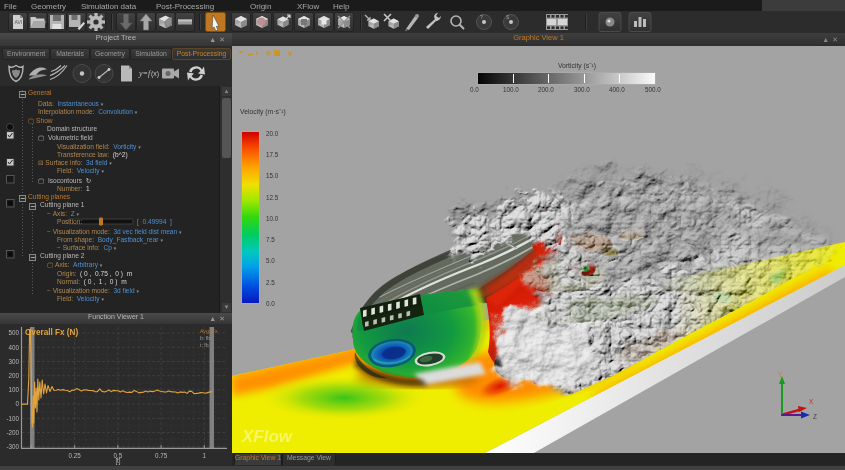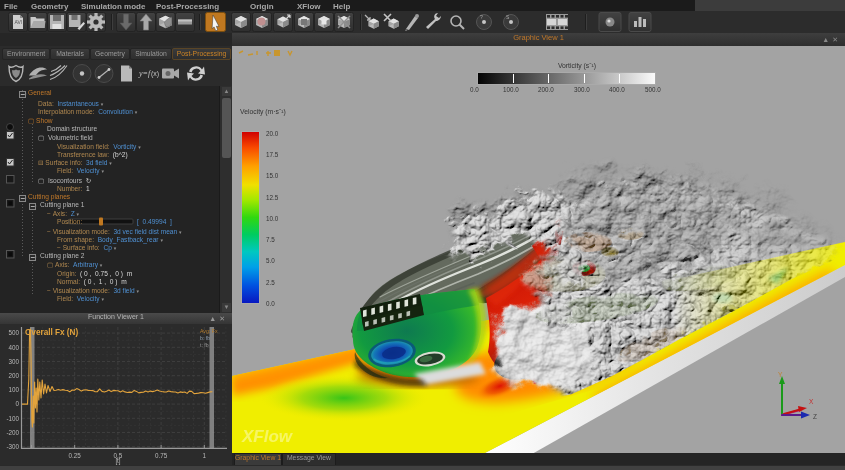--- a/index.html
+++ b/index.html
@@ -1,18 +1,18 @@
 <!DOCTYPE html>
 <html><head><meta charset="utf-8"><style>
 html,body{margin:0;padding:0;background:#3c3c3c;}
 #app{position:relative;width:845px;height:470px;overflow:hidden;background:#3c3c3c;
  font-family:"Liberation Sans",sans-serif;-webkit-font-smoothing:antialiased;}
 .abs{position:absolute;}
 
-#menubar{left:0;top:0;width:695px;height:11px;background:#1b1b1b;color:#a8a8a8;font-size:8px;font-weight:bold;}
+#menubar{left:0;top:0;width:762px;height:11px;background:#1b1b1b;color:#a8a8a8;font-size:8px;}
 #menubar span{position:absolute;top:1.5px;}
 
 #toolbar{left:0;top:11px;width:845px;height:22px;background:#2c2c2c;border-bottom:1px solid #191919;}
 
 .titlebar{background:linear-gradient(#4a4a4a,#353535);color:#b5b5b5;font-size:7.5px;text-align:center;border-bottom:1px solid #222;}
 .pinx{position:absolute;right:4px;top:3px;color:#999;font-size:7px;letter-spacing:3px;}
 
 #lpanel{left:0;top:33px;width:232px;height:280px;background:#262626;}
 #ltitle{left:0;top:0;width:232px;height:13px;}
 #ltabs{left:0;top:13px;width:232px;height:15px;background:#2b2b2b;border-bottom:1px solid #1d1d1d;font-size:6.8px;color:#9a9a9a;}
@@ -46,21 +46,21 @@
  background:linear-gradient(#d00000 0%,#f84800 9%,#ffa000 20%,#f0e000 31%,#a0e800 40%,#30d810 50%,#00cc60 60%,#00c8c0 70%,#00a0e8 79%,#0050e0 90%,#0818c0 100%);}
 #vellabels{left:0;top:0;font-size:6.3px;color:#333;}
 #vellabels span{position:absolute;left:34px;}
 #bottomstrip{left:0;top:465px;width:845px;height:5px;background:#404040;border-top:1px solid #2a2a2a;}
 </style></head>
 <body>
 <div id="app">
   <div id="menubar" class="abs">
     <span style="left:4px">File</span>
       <span style="left:31px">Geometry</span>
-      <span style="left:81px">Simulation mode</span>
+      <span style="left:81px">Simulation data</span>
       <span style="left:156px">Post-Processing</span>
       <span style="left:250px">Origin</span>
       <span style="left:297px">XFlow</span>
       <span style="left:333px">Help</span>
   </div>
   <div id="toolbar" class="abs"><svg width="845" height="22" viewBox="0 0 845 22">
     <defs>
       <linearGradient id="btng" x1="0" y1="0" x2="0" y2="1">
             <stop offset="0" stop-color="#424242"></stop>
             <stop offset="1" stop-color="#2f2f2f"></stop>
@@ -228,20 +228,21 @@
           <circle cx="-1" cy="-1" r="1.6" fill="#ddd"></circle>
         </g>
     <g transform="translate(640,11)">
           <rect x="-11" y="-9.5" width="22" height="19" rx="2" fill="url(#btng)" stroke="#4a4a4a"></rect>
           <rect x="-6" y="-1" width="3" height="6" fill="#bbb"></rect>
           <rect x="-1.5" y="-5" width="3" height="10" fill="#bbb"></rect>
           <rect x="3" y="-3" width="3" height="8" fill="#bbb"></rect>
         </g>
   </svg></div>
   <div id="lpanel" class="abs">
+    <div id="ltitle" class="abs titlebar">Project Tree<span class="pinx">▲✕</span></div>
     <div id="ltabs" class="abs">
       <span class="tab" style="left:2px;width:46px">Environment</span>
         <span class="tab" style="left:50px;width:38px">Materials</span>
         <span class="tab" style="left:90px;width:38px">Geometry</span>
         <span class="tab" style="left:130px;width:40px">Simulation</span>
         <span class="tab" style="left:172px;width:57px;color:#cc8426;border-color:#5a4526">Post-Processing</span>
     </div>
     <div id="ptools" class="abs"><svg width="232" height="25" viewBox="0 0 232 25">
       <g transform="translate(16,12.5)">
             <path d="M0,-8 C3,-6 6,-6 7,-7 C7,0 5,6 0,8 C-5,6 -7,0 -7,-7 C-6,-6 -3,-6 0,-8 Z" fill="none" stroke="#b5b5b5" stroke-width="1.4"></path>

